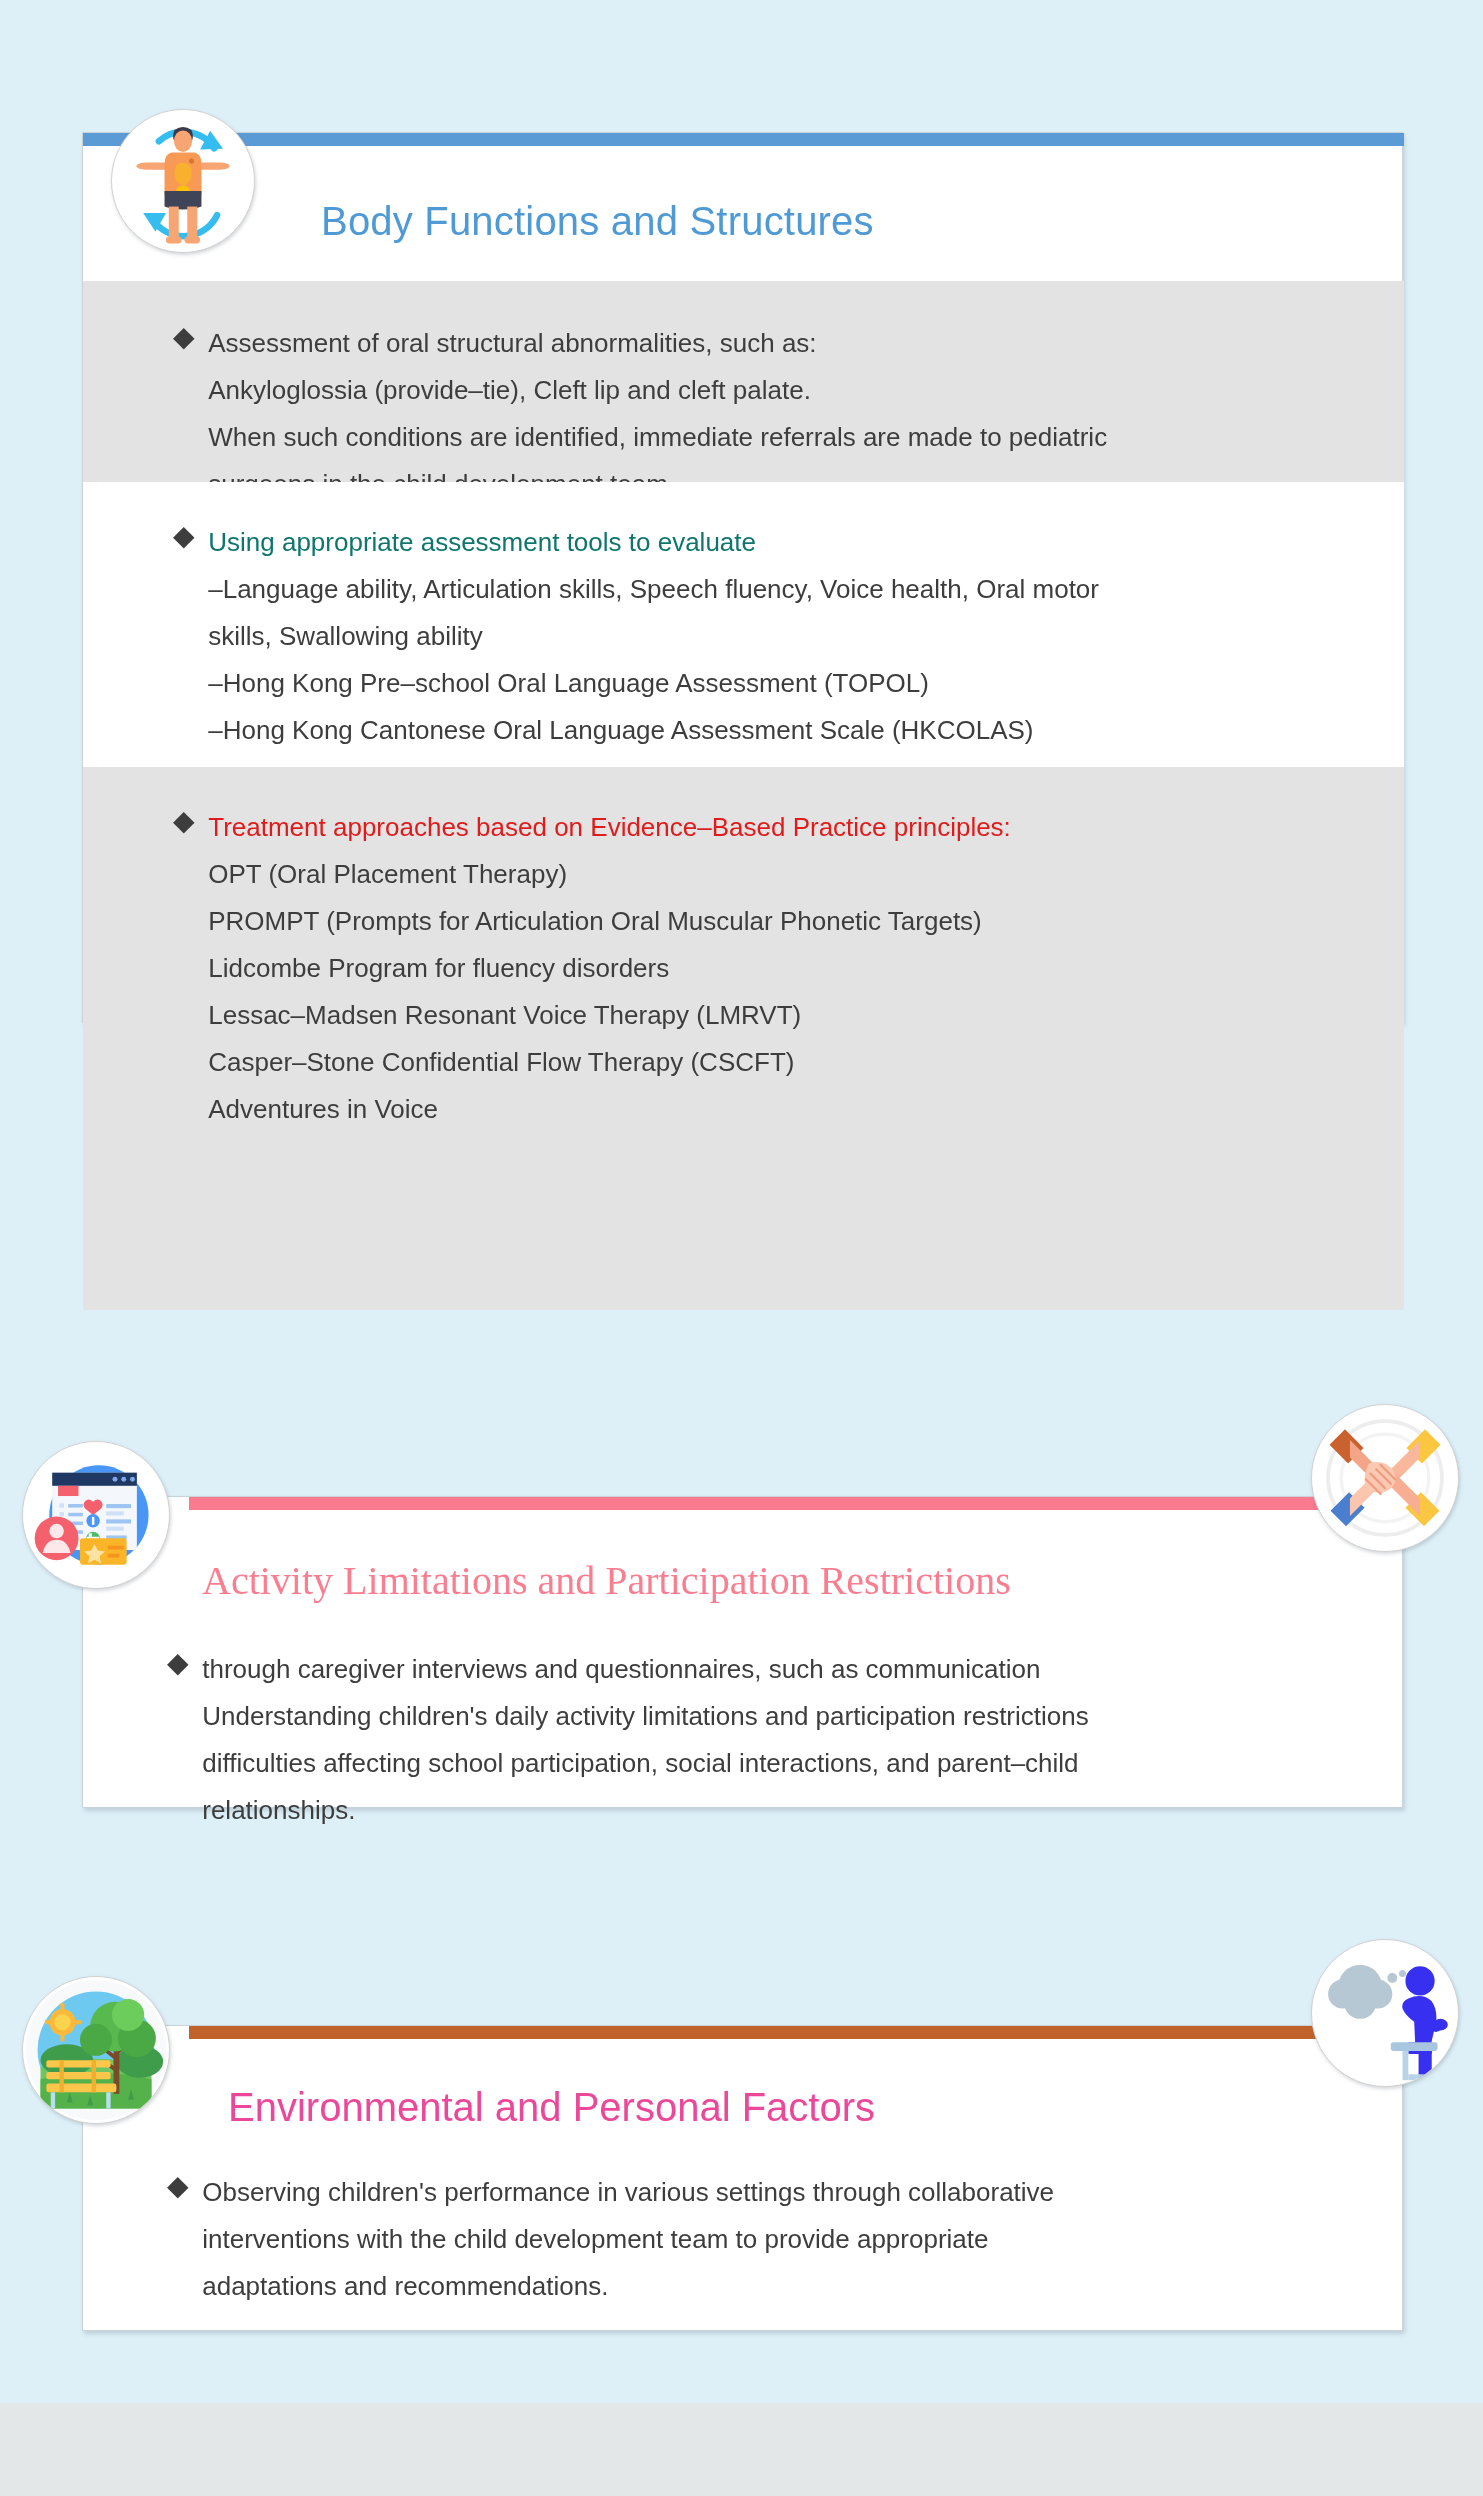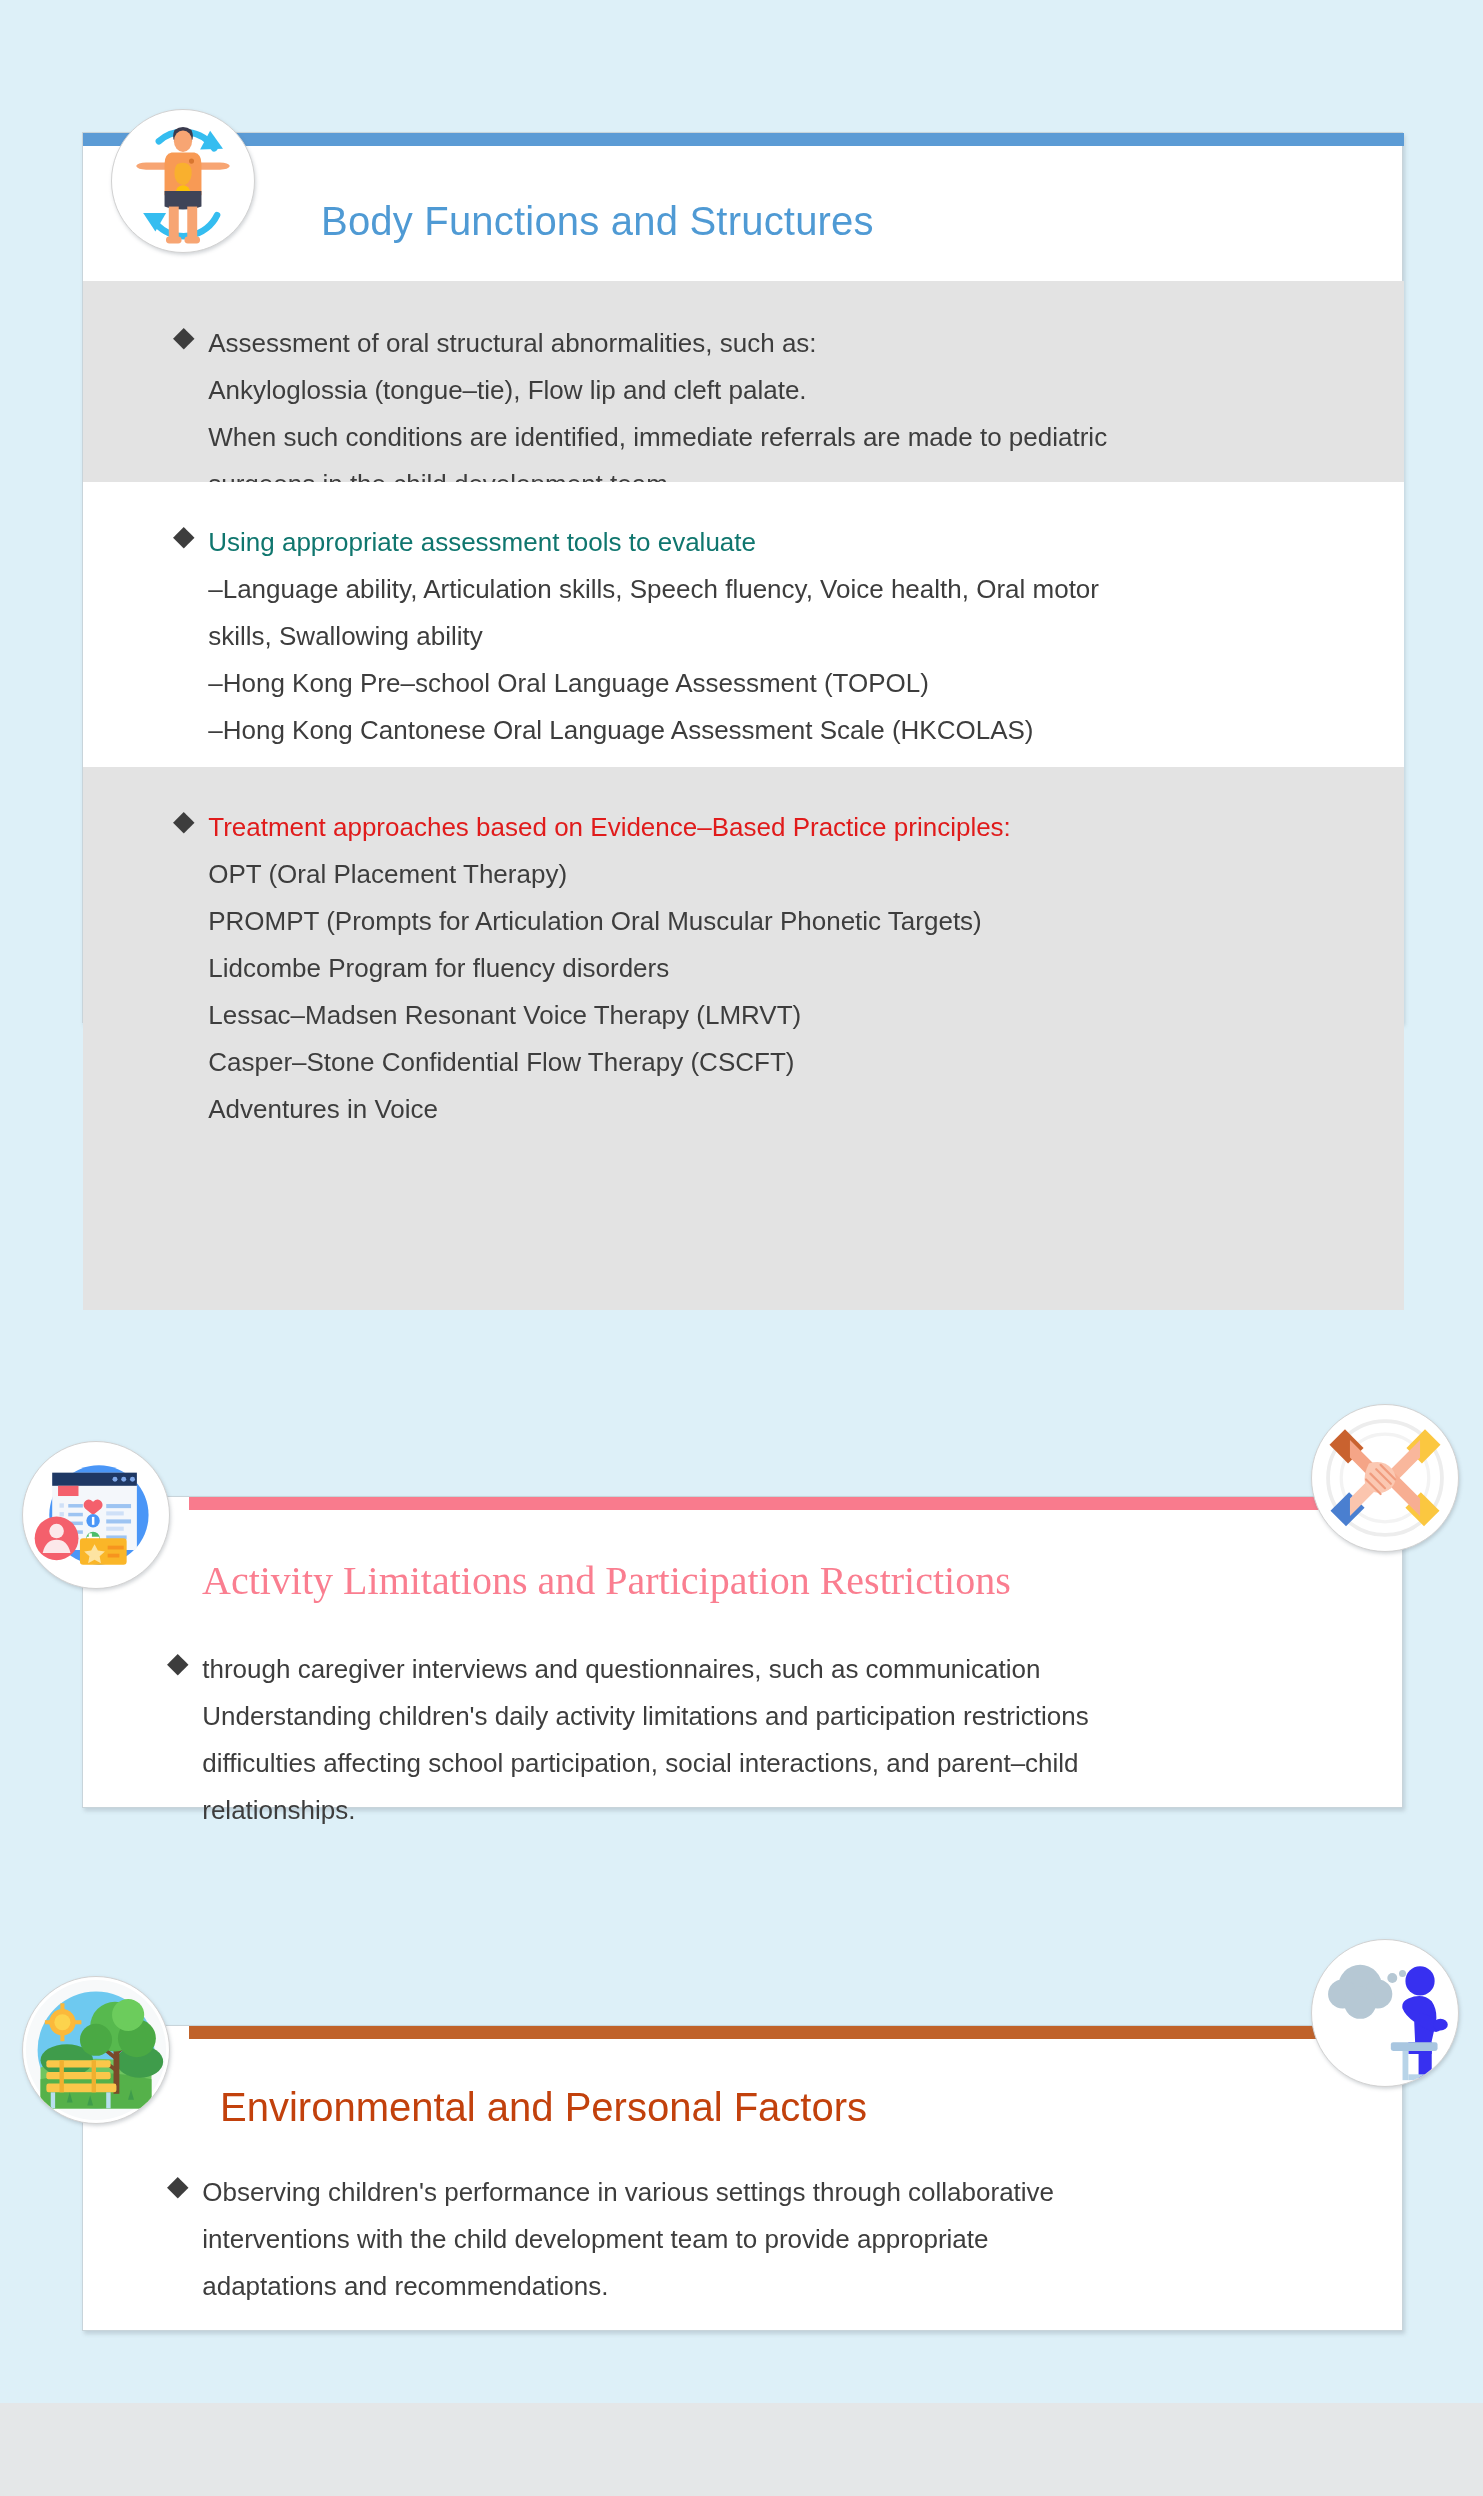--- a/index.html
+++ b/index.html
@@ -142,24 +142,24 @@
     height: 306px;
   }
   #card3 .card-topbar {
     top: 0;
     background: #c0622a;
     left: 106px;
     width: 1215px;
   }
   #card3 .card-title {
     position: absolute;
-    left: 137px;
+    left: 145px;
     top: 59px;
     font-size: 40px;
-    color: #c2410c;
+    color: #ec4899;
     white-space: nowrap;
     text-align: center;
   }
   #card3 .bullet-row { left: 84px; top: 143px; }
 
   
   .icon-badge {
     position: absolute;
     border-radius: 50%;
     background: #fff;
@@ -184,21 +184,21 @@
   <div class="card" id="card1">
     <div class="card-topbar"></div>
     <div class="card-title">Body Functions and Structures</div>
 
     <div class="band grey" id="band-1">
       <div class="bullet-row" id="b1">
         <span class="diamond">◆</span>
         <div class="btext btext-lines">
           <p>Assessment of oral structural abnormalities, such as:</p>
           <div class="sublines">
-            <p>Ankyloglossia (tongue–tie), Flow lip and cleft palate.</p>
+            <p>Ankyloglossia (provide–tie), Cleft lip and cleft palate.</p>
             <p>When such conditions are identified, immediate referrals are made to pediatric</p>
             <p>surgeons in the child development team.</p>
           </div>
         </div>
       </div>
     </div>
 
     <div class="band white" id="band-2">
       <div class="bullet-row" id="b2">
         <span class="diamond">◆</span>

